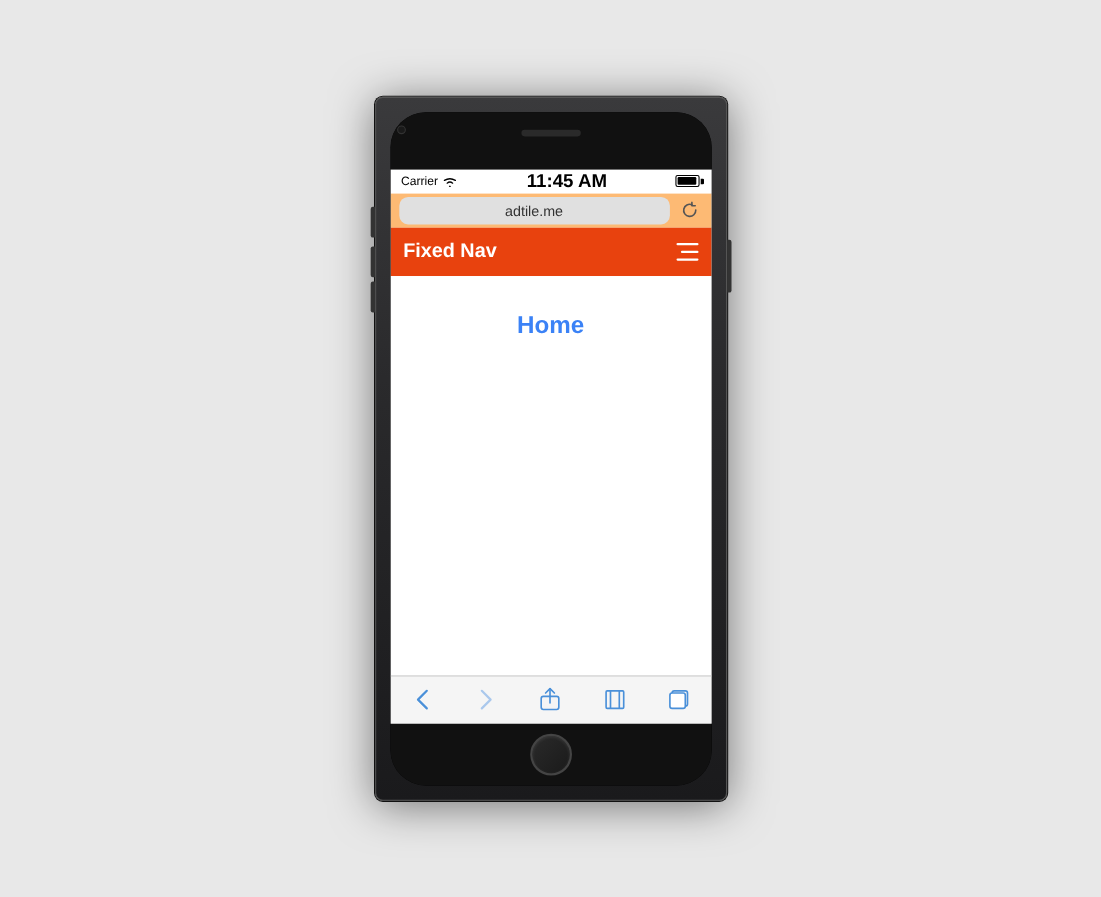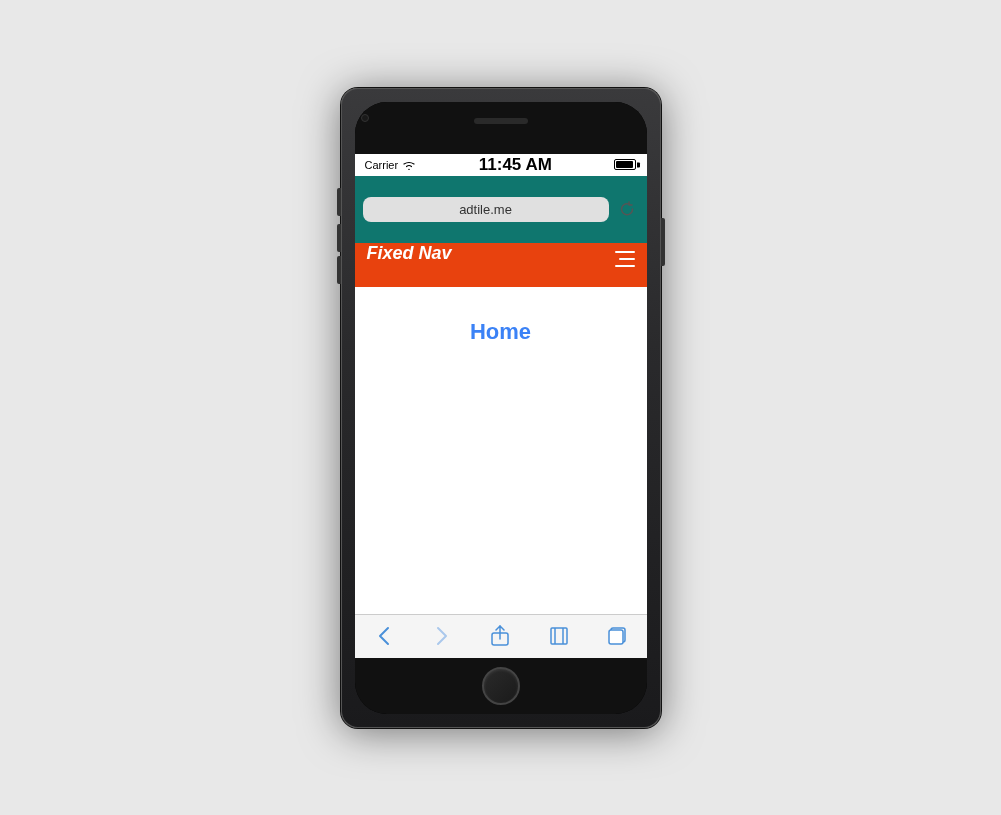--- a/index.html
+++ b/index.html
@@ -10,21 +10,21 @@
       justify-content: center;
       align-items: center;
       min-height: 100vh;
       font-family: -apple-system, 'Helvetica Neue', Arial, sans-serif;
     }
 
     .phone-outer {
       width: 320px;
       height: 640px;
       background: linear-gradient(180deg, #3a3a3c 0%, #2a2a2c 40%, #1a1a1c 100%);
-      border-radius: 17px;
+      border-radius: 7px;
       padding: 14px;
       box-shadow:
         0 0 0 1px #111,
         0 4px 40px rgba(0,0,0,0.5),
         inset 0 0 0 1px #555;
       position: relative;
     }
 
     
     .phone-outer::before {
@@ -159,22 +159,22 @@
       left: 1px;
       top: 1px;
       bottom: 1px;
       width: 85%;
       background: #000;
       border-radius: 1px;
     }
 
     
     .address-bar {
-      background: #0f766e;
-      padding: 21px 8px;
+      background: #fdba74;
+      padding: 3px 8px;
       display: flex;
       align-items: center;
       gap: 6px;
       flex-shrink: 0;
       justify-content: space-between;
     }
 
     .url-field {
       flex: 1;
       background: #e0e0e0;
@@ -194,24 +194,23 @@
       color: #555;
       font-size: 16px;
     }
 
     
     .nav-bar {
       background: #e8420e;
       padding: 0 12px;
       height: 44px;
       display: flex;
-      align-items: flex-start;
+      align-items: center;
       justify-content: space-between;
       flex-shrink: 0;
-      font-style: italic;
     }
 
     .nav-title {
       color: #fff;
       font-size: 18px;
       font-weight: 600;
     }
 
     .hamburger-btn {
       width: 32px;

